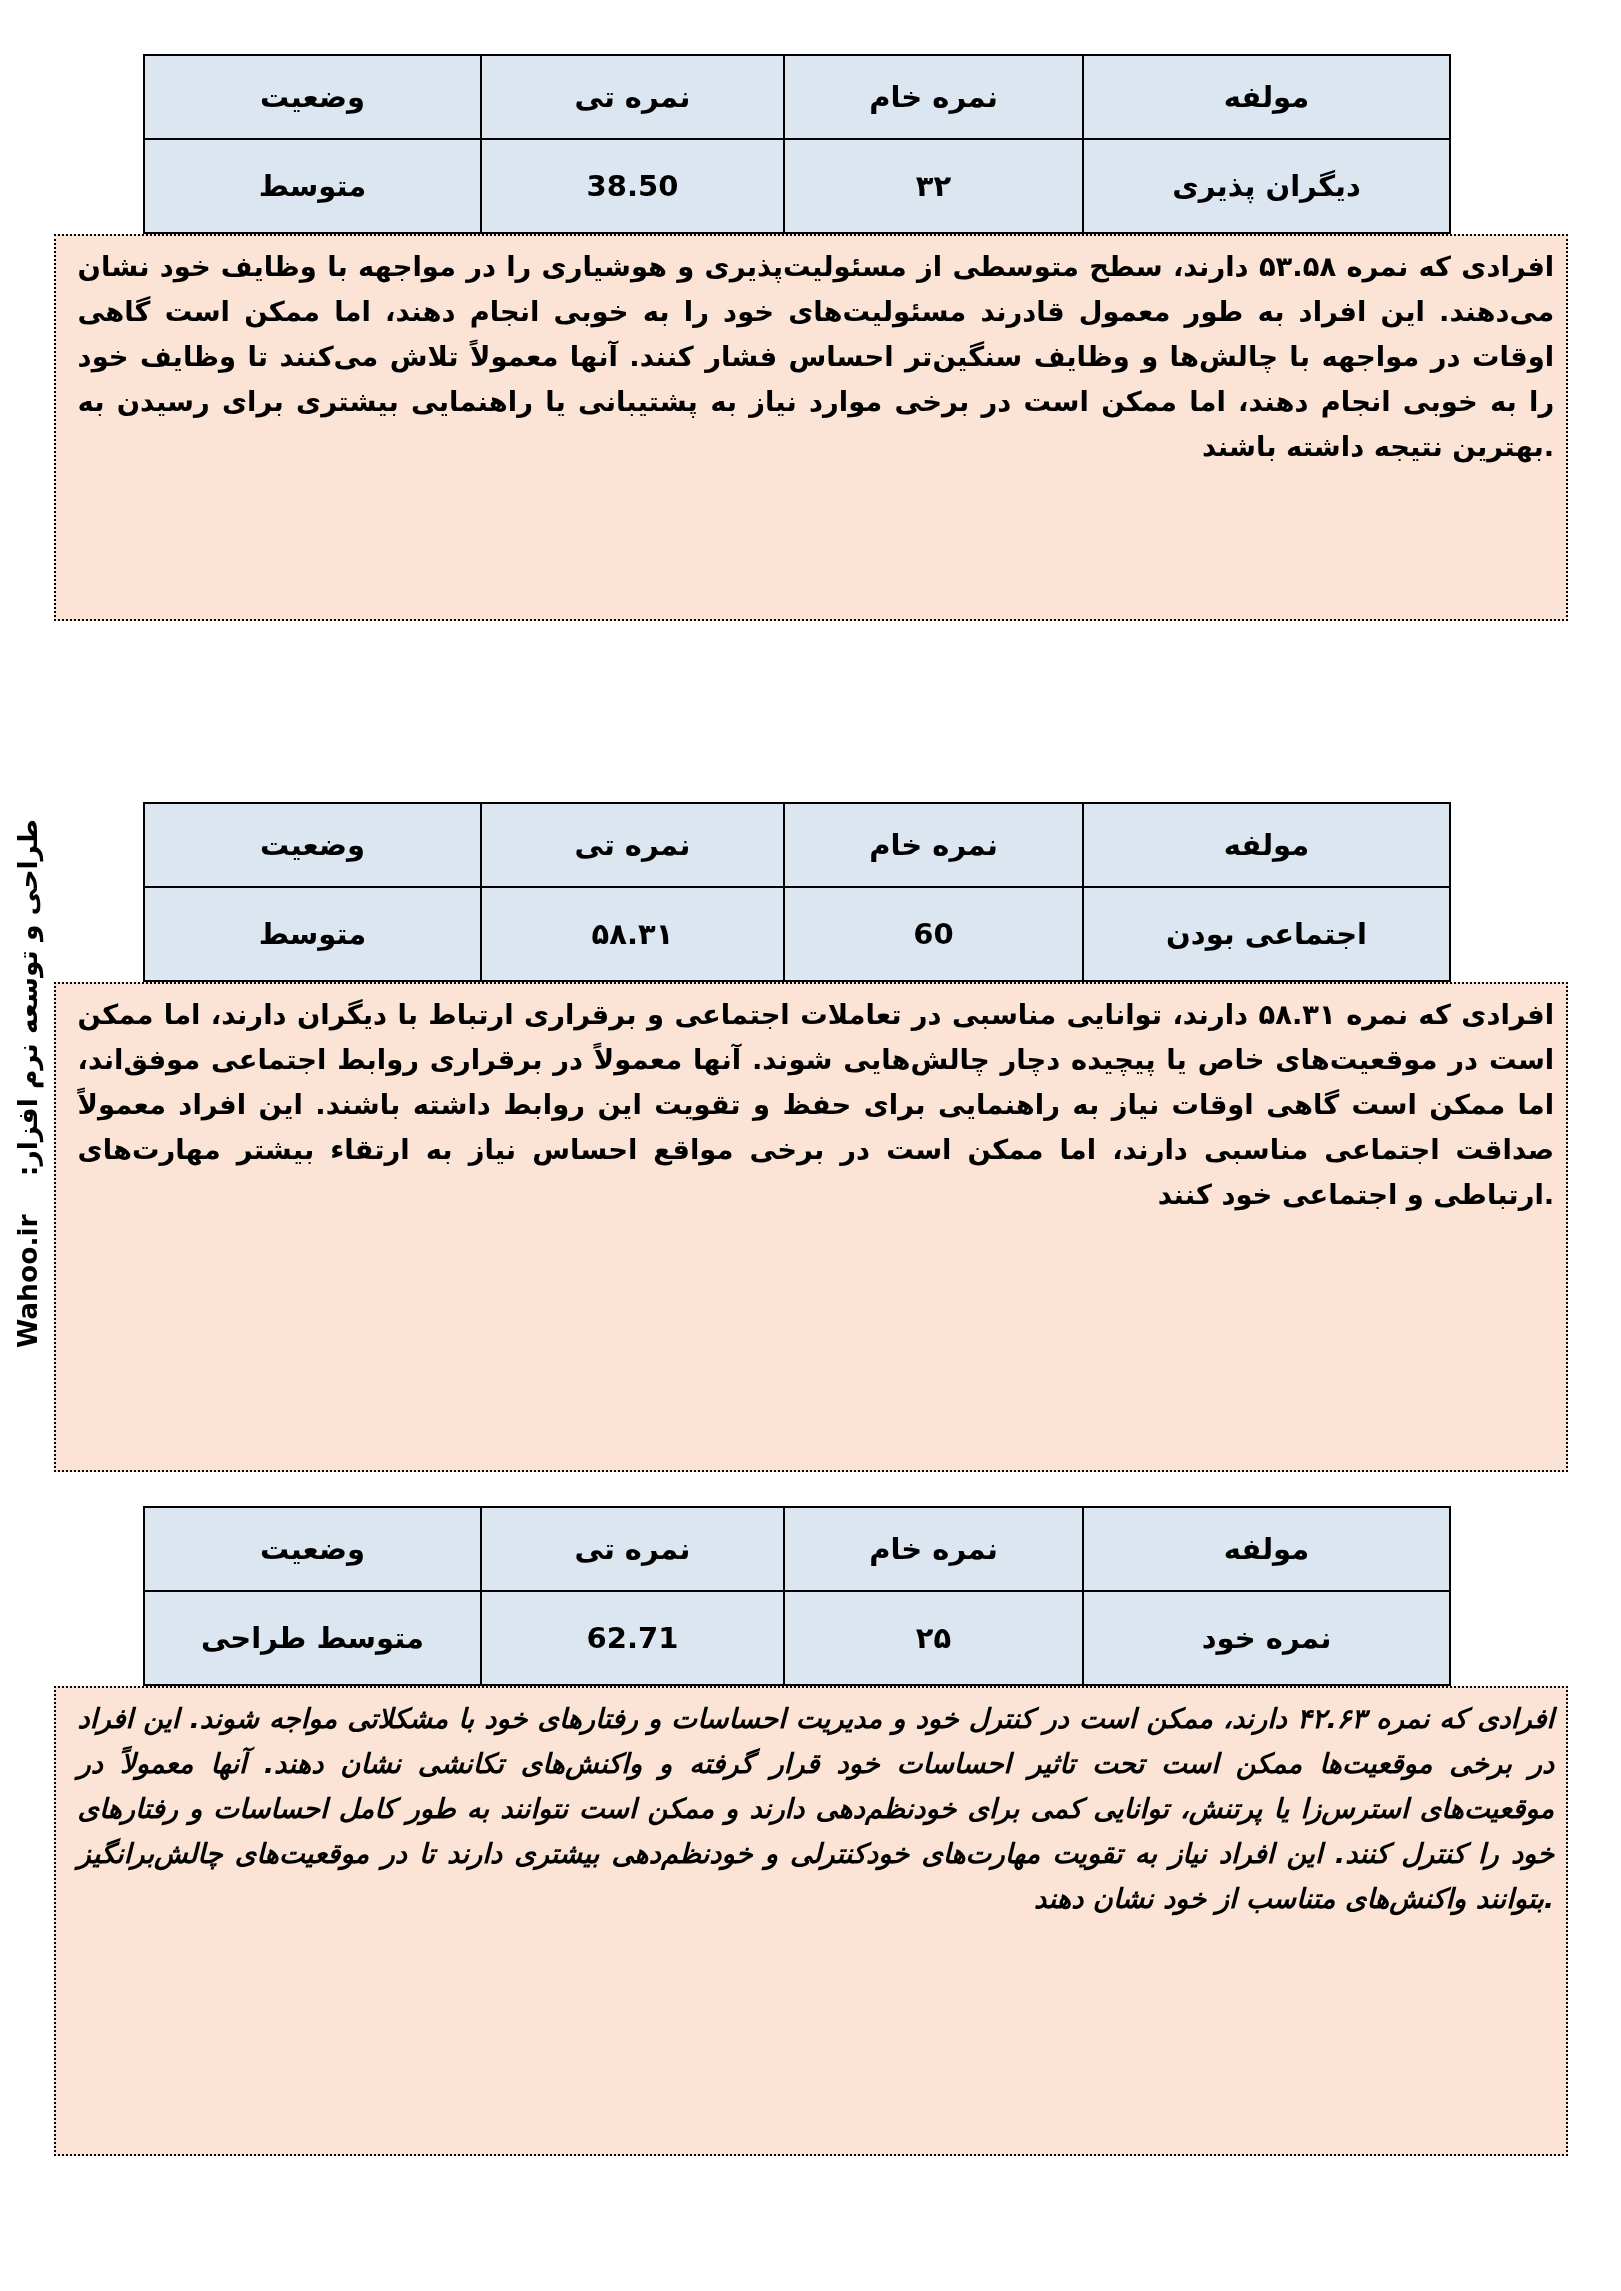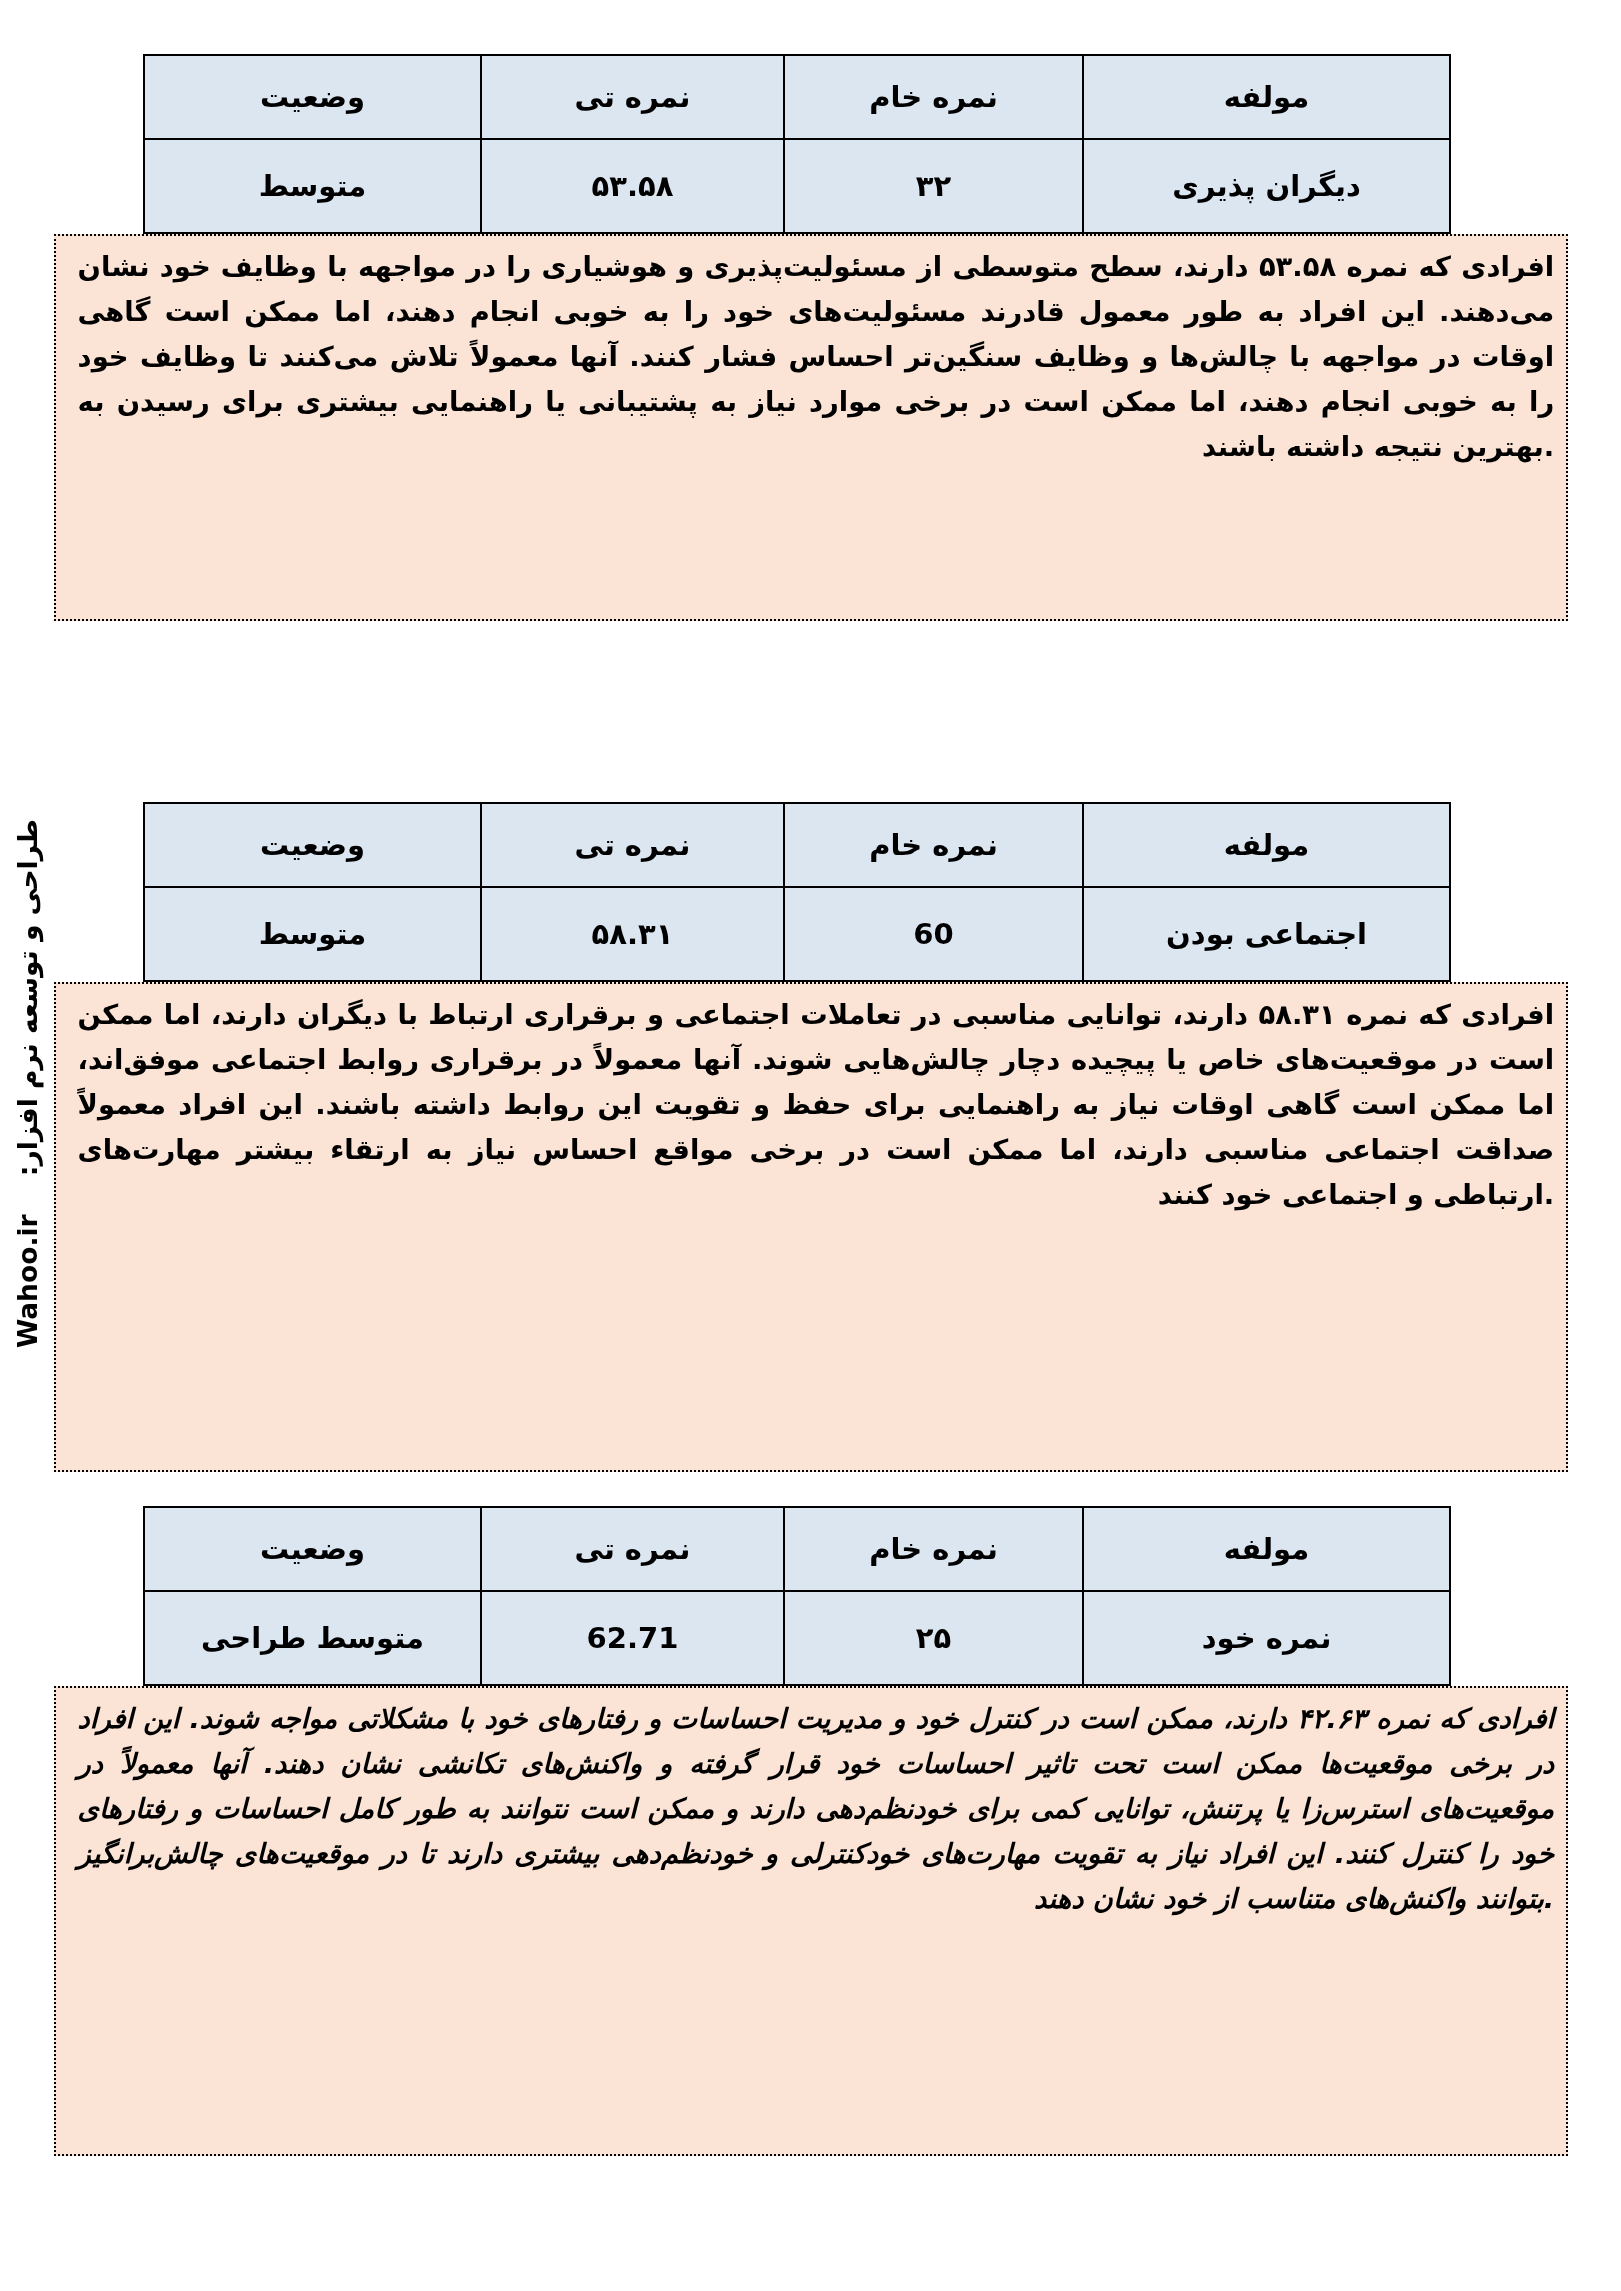--- a/index.html
+++ b/index.html
@@ -106,21 +106,21 @@
       <tbody>
           <tr>
         <th>مولفه</th>
         <th>نمره خام</th>
         <th>نمره تی</th>
         <th>وضعیت</th>
       </tr>
       <tr>
         <td>دیگران پذیری</td>
         <td>۳۲</td>
-        <td>۵۳.۵۸</td>
+        <td>38.50</td>
         <td>متوسط</td>
       </tr>
     </tbody>
       </table>
     <div class="desc-box box-1">
       <p>افرادی که نمره ۵۳.۵۸ دارند، سطح متوسطی از مسئولیت‌پذیری و هوشیاری را در مواجهه با وظایف خود نشان می‌دهند. این افراد به طور معمول قادرند مسئولیت‌های خود را به خوبی انجام دهند، اما ممکن است گاهی اوقات در مواجهه با چالش‌ها و وظایف سنگین‌تر احساس فشار کنند. آنها معمولاً تلاش می‌کنند تا وظایف خود را به خوبی انجام دهند، اما ممکن است در برخی موارد نیاز به پشتیبانی یا راهنمایی بیشتری برای رسیدن به بهترین نتیجه داشته باشند.</p>
     </div>
   </div>
 
   <div class="sec-2">

